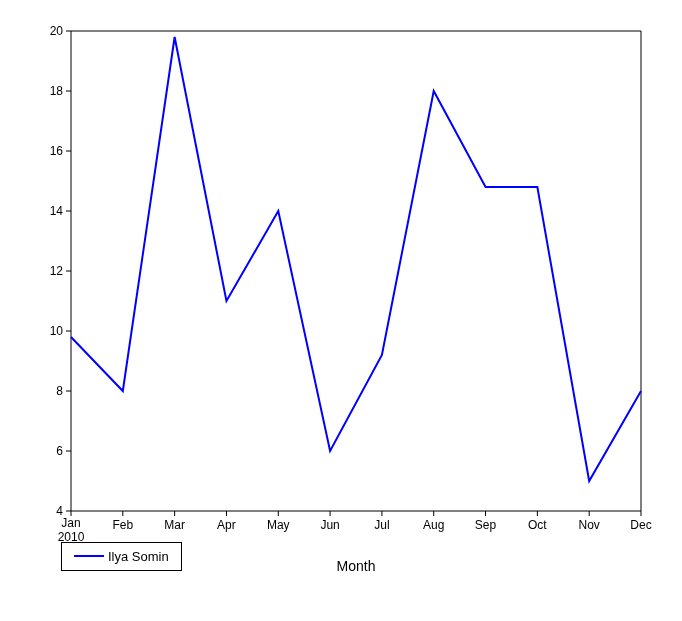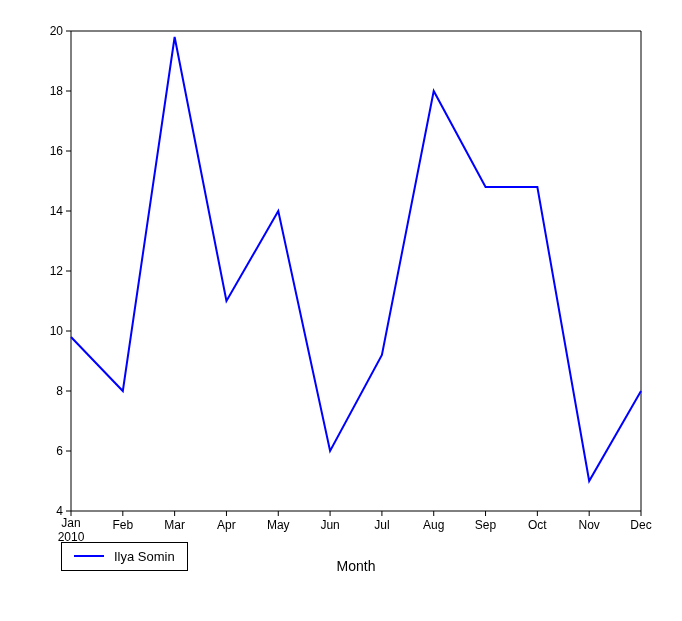--- a/index.html
+++ b/index.html
@@ -22,21 +22,21 @@
       height: 100%;
     }
     .legend-box {
       position: absolute;
       bottom: 40px;
       left: 50px;
       border: 1px solid #000;
       padding: 6px 12px;
       display: flex;
       align-items: center;
-      gap: 10px;
+      gap: 4px;
       background: #fff;
     }
     .legend-line {
       width: 30px;
       height: 2px;
       background: blue;
     }
     .legend-label {
       font-size: 13px;
     }

